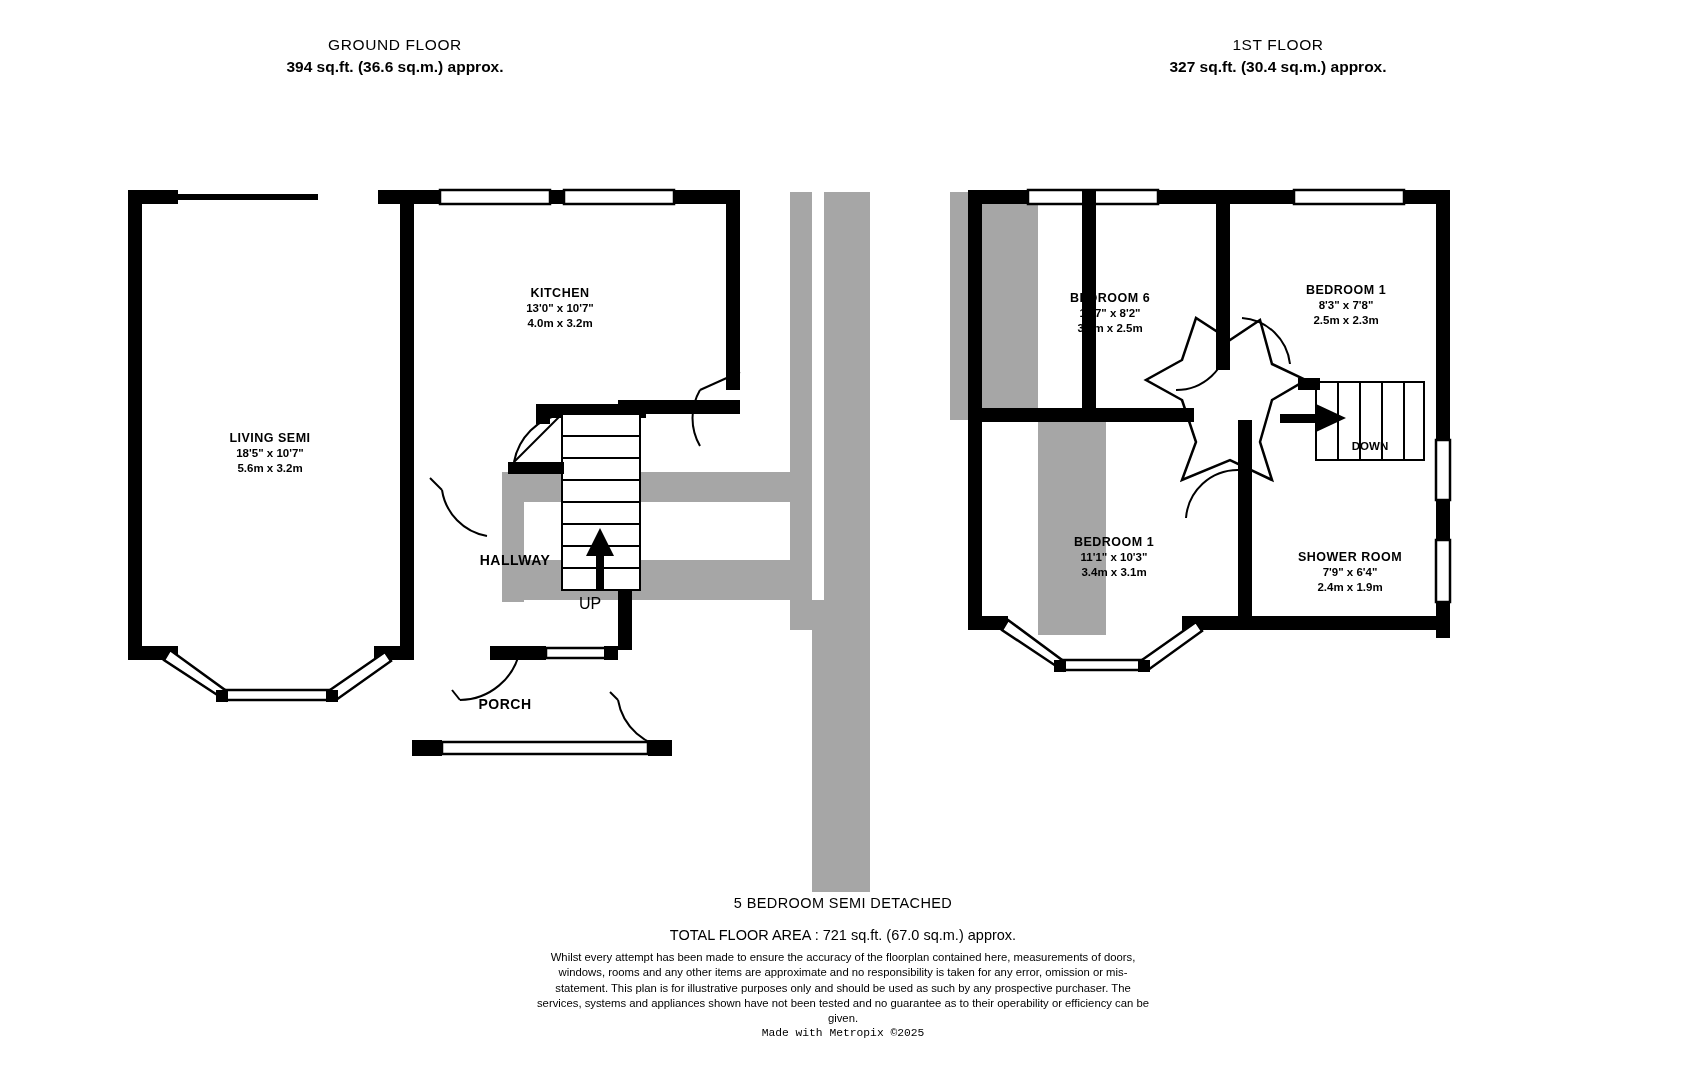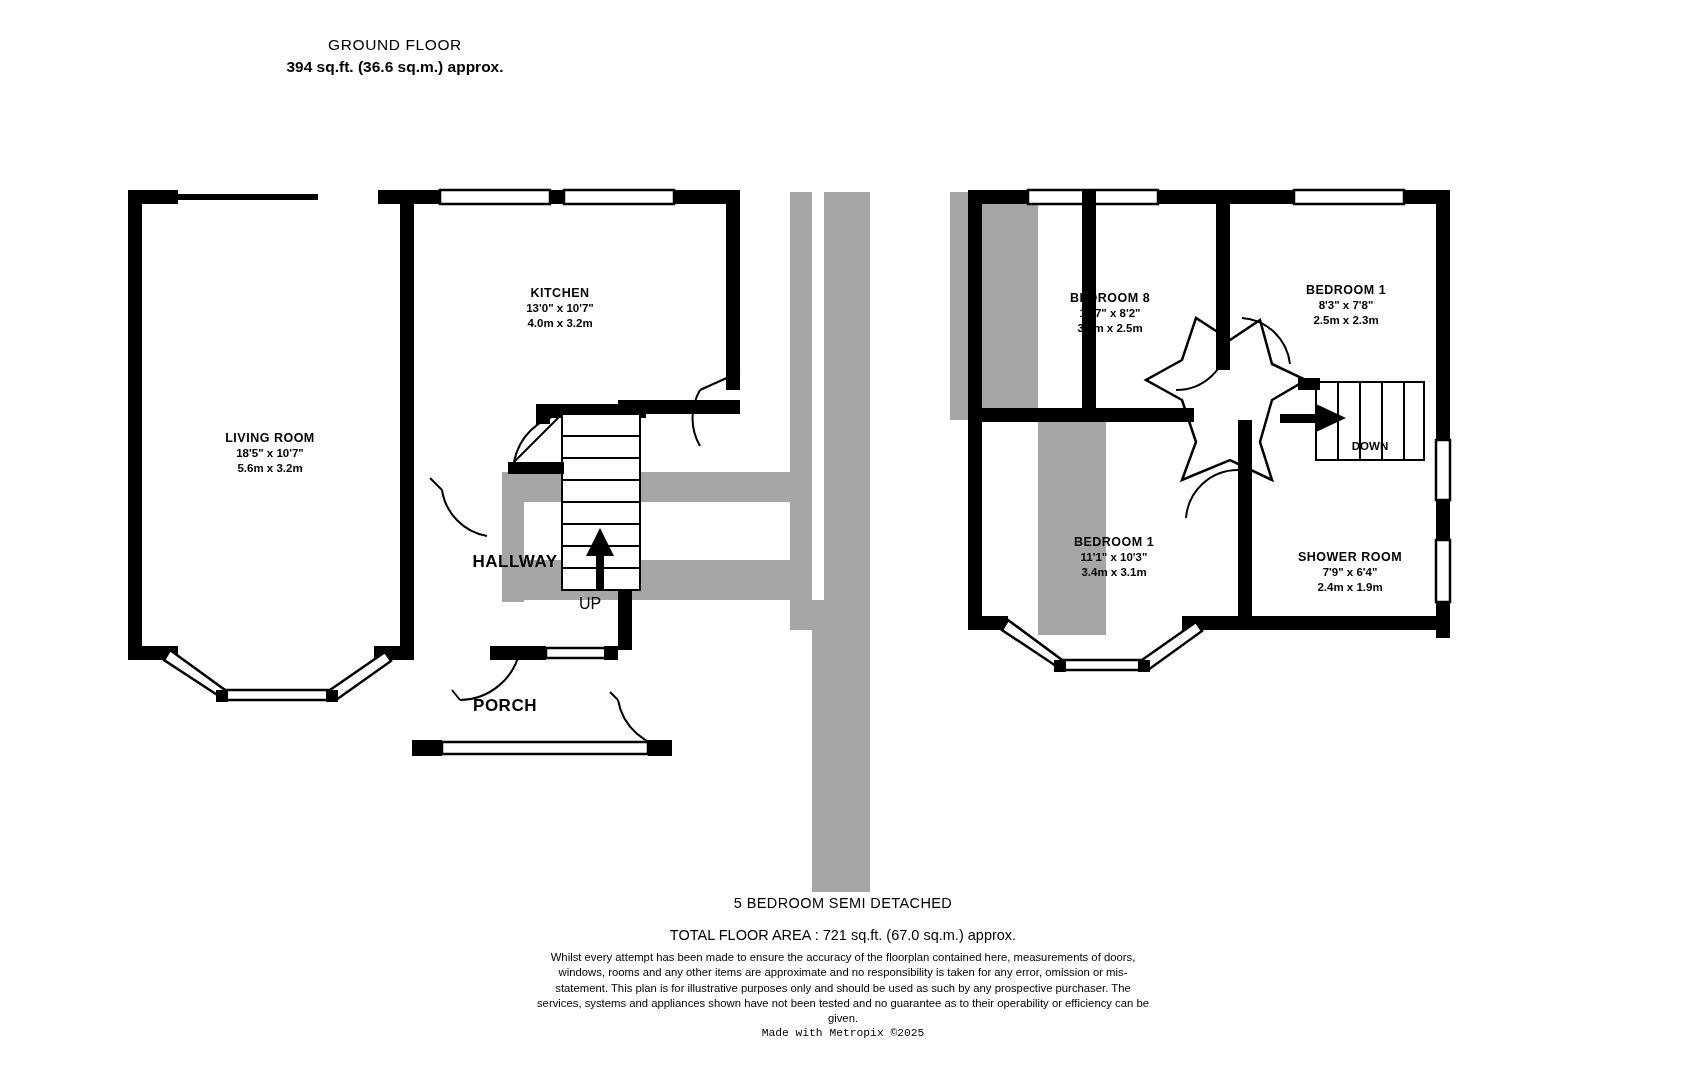--- a/index.html
+++ b/index.html
@@ -43,21 +43,21 @@
     font-size: 12.5px;
     font-weight: bold;
     letter-spacing: 0.5px;
   }
   .room-dim {
     font-size: 11.5px;
     font-weight: bold;
     white-space: nowrap;
   }
   .plain-label {
-    font-size: 17px;
+    font-size: 14px;
     font-weight: bold;
     letter-spacing: 0.5px;
     text-align: center;
   }
   .small-label {
     font-size: 11.5px;
     font-weight: bold;
     text-align: center;
   }
 
@@ -88,20 +88,24 @@
 </head>
 <body>
 
 <div class="stage">
 
   <div class="abs" style="left:195px; top:36px; width:400px;">
     <div class="floor-title">GROUND FLOOR</div>
     <div class="floor-sub">394 sq.ft. (36.6 sq.m.) approx.</div>
   </div>
 
+  <div class="abs" style="left:1078px; top:36px; width:400px;">
+    <div class="floor-title">1ST FLOOR</div>
+    <div class="floor-sub">327 sq.ft. (30.4 sq.m.) approx.</div>
+  </div>
 
   <svg class="abs" style="left:0px; top:0px;" width="900" height="900">
 
     <g fill="#a6a6a6">
 
       <rect x="790" y="192" width="22" height="438"></rect>
 
       <rect x="502" y="560" width="310" height="40"></rect>
 
       <rect x="502" y="472" width="310" height="30"></rect>
@@ -192,21 +196,21 @@
 
       <path d="M460,700 A 62 62 0 0 0 520,650"></path>
       <line x1="460" y1="700" x2="452" y2="690"></line>
 
       <path d="M618,700 A 58 58 0 0 0 672,748"></path>
       <line x1="618" y1="700" x2="610" y2="692"></line>
     </g>
   </svg>
 
   <div class="abs room-label" style="left:175px; top:430px; width:190px;">
-    <div class="room-name">LIVING ROOM</div>
+    <div class="room-name">LIVING SEMI</div>
     <div class="room-dim">18'5"  x 10'7"</div>
     <div class="room-dim">5.6m  x 3.2m</div>
   </div>
 
   <div class="abs room-label" style="left:465px; top:285px; width:190px;">
     <div class="room-name">KITCHEN</div>
     <div class="room-dim">13'0"  x 10'7"</div>
     <div class="room-dim">4.0m  x 3.2m</div>
   </div>
 
@@ -284,21 +288,21 @@
     </g>
 
     <g fill="none" stroke="#000" stroke-width="2">
       <path d="M226,390 A 52 52 0 0 0 278,342"></path>
       <path d="M288,470 A 52 52 0 0 0 236,518"></path>
       <path d="M340,364 A 52 52 0 0 0 292,318"></path>
     </g>
   </svg>
 
   <div class="abs room-label" style="left:1020px; top:290px; width:180px;">
-    <div class="room-name">BEDROOM 8</div>
+    <div class="room-name">BEDROOM 6</div>
     <div class="room-dim">10'7"  x 8'2"</div>
     <div class="room-dim">3.2m  x 2.5m</div>
   </div>
 
   <div class="abs room-label" style="left:1256px; top:282px; width:180px;">
     <div class="room-name">BEDROOM 1</div>
     <div class="room-dim">8'3"  x 7'8"</div>
     <div class="room-dim">2.5m  x 2.3m</div>
   </div>
 

